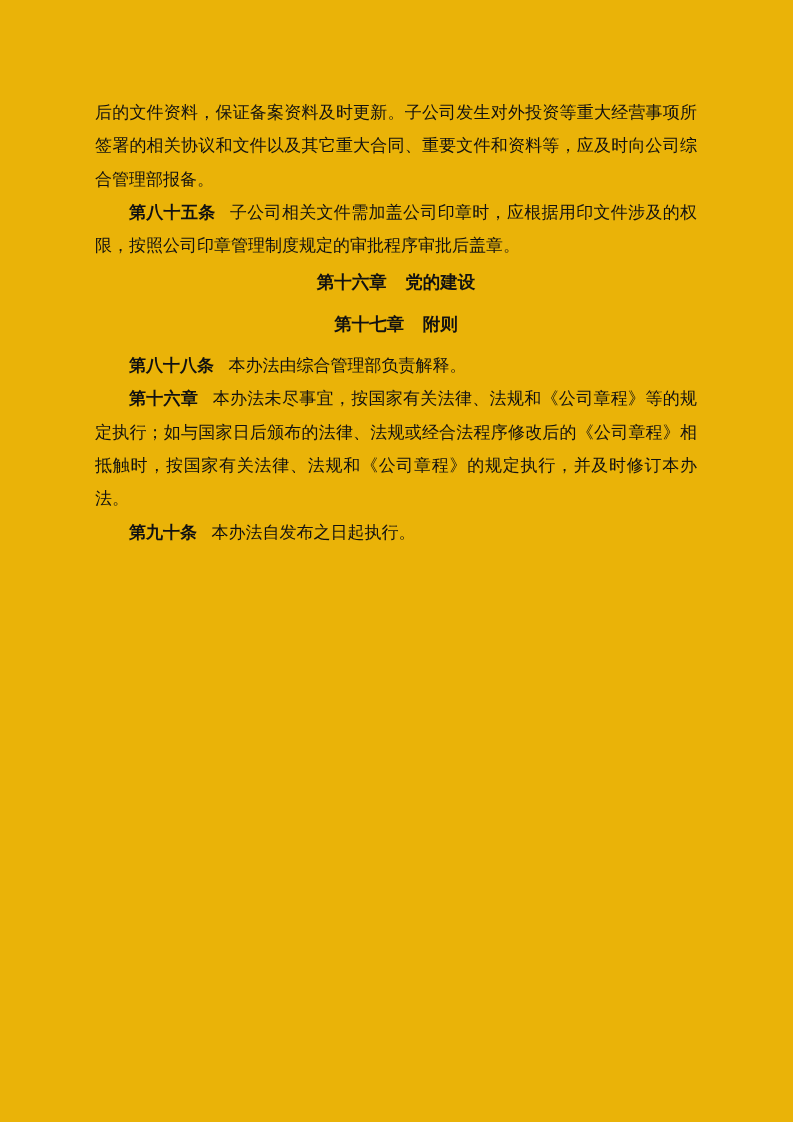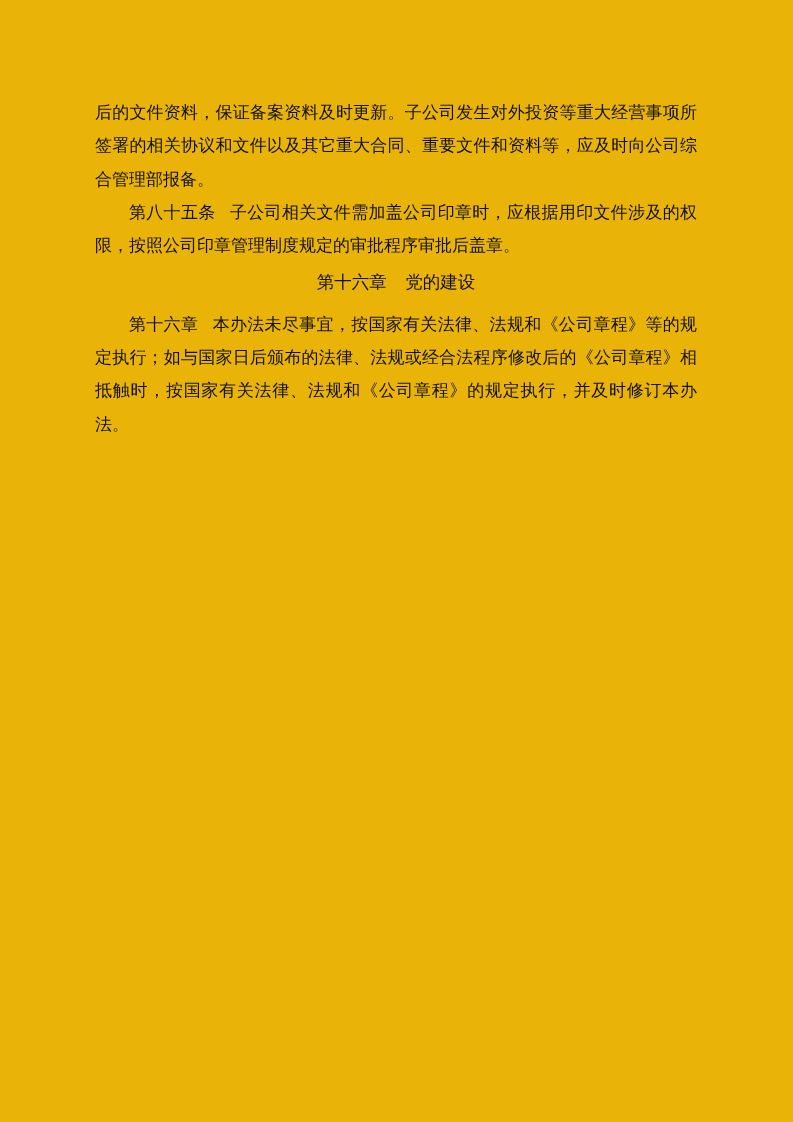--- a/index.html
+++ b/index.html
@@ -30,39 +30,42 @@
   }
   p.para {
     margin: 0;
     padding: 0;
     text-indent: 2em;
   }
   p.para.continuation {
     text-indent: 0;
   }
   .article-label {
-    font-weight: normal;
+    font-weight: bold;
     margin-right: 0.85em;
   }
   h2.chapter {
     margin: 4px 0 8px 0;
     padding: 0;
     font-size: 17.5px;
     line-height: 33.3px;
-    font-weight: normal;
+    font-weight: bold;
     text-align: center;
     text-indent: 0;
   }
   .chapter-number {
     margin-right: 1.05em;
   }
 </style>
 </head>
 <body>
 
 <div class="page" style="background: #eab308; color: rgb(17, 17, 17); padding-left: 33px;">
   <div class="doc-content" id="doc-content">
       <p class="para continuation"><span class="article-text">后的文件资料，保证备案资料及时更新。子公司发生对外投资等重大经营事项所签署的相关协议和文件以及其它重大合同、重要文件和资料等，应及时向公司综合管理部报备。</span></p>
       <p class="para"><span class="article-label">第八十五条</span><span class="article-text">子公司相关文件需加盖公司印章时，应根据用印文件涉及的权限，按照公司印章管理制度规定的审批程序审批后盖章。</span></p>
       <h2 class="chapter"><span class="chapter-number">第十六章</span><span class="chapter-title">党的建设</span></h2>
+      <h2 class="chapter"><span class="chapter-number">第十七章</span><span class="chapter-title">附则</span></h2>
+      <p class="para"><span class="article-label">第八十八条</span><span class="article-text">本办法由综合管理部负责解释。</span></p>
       <p class="para"><span class="article-label">第十六章</span><span class="article-text">本办法未尽事宜，按国家有关法律、法规和《公司章程》等的规定执行；如与国家日后颁布的法律、法规或经合法程序修改后的《公司章程》相抵触时，按国家有关法律、法规和《公司章程》的规定执行，并及时修订本办法。</span></p>
+      <p class="para"><span class="article-label">第九十条</span><span class="article-text">本办法自发布之日起执行。</span></p>
     </div>
 </div>
 
 </body></html>

